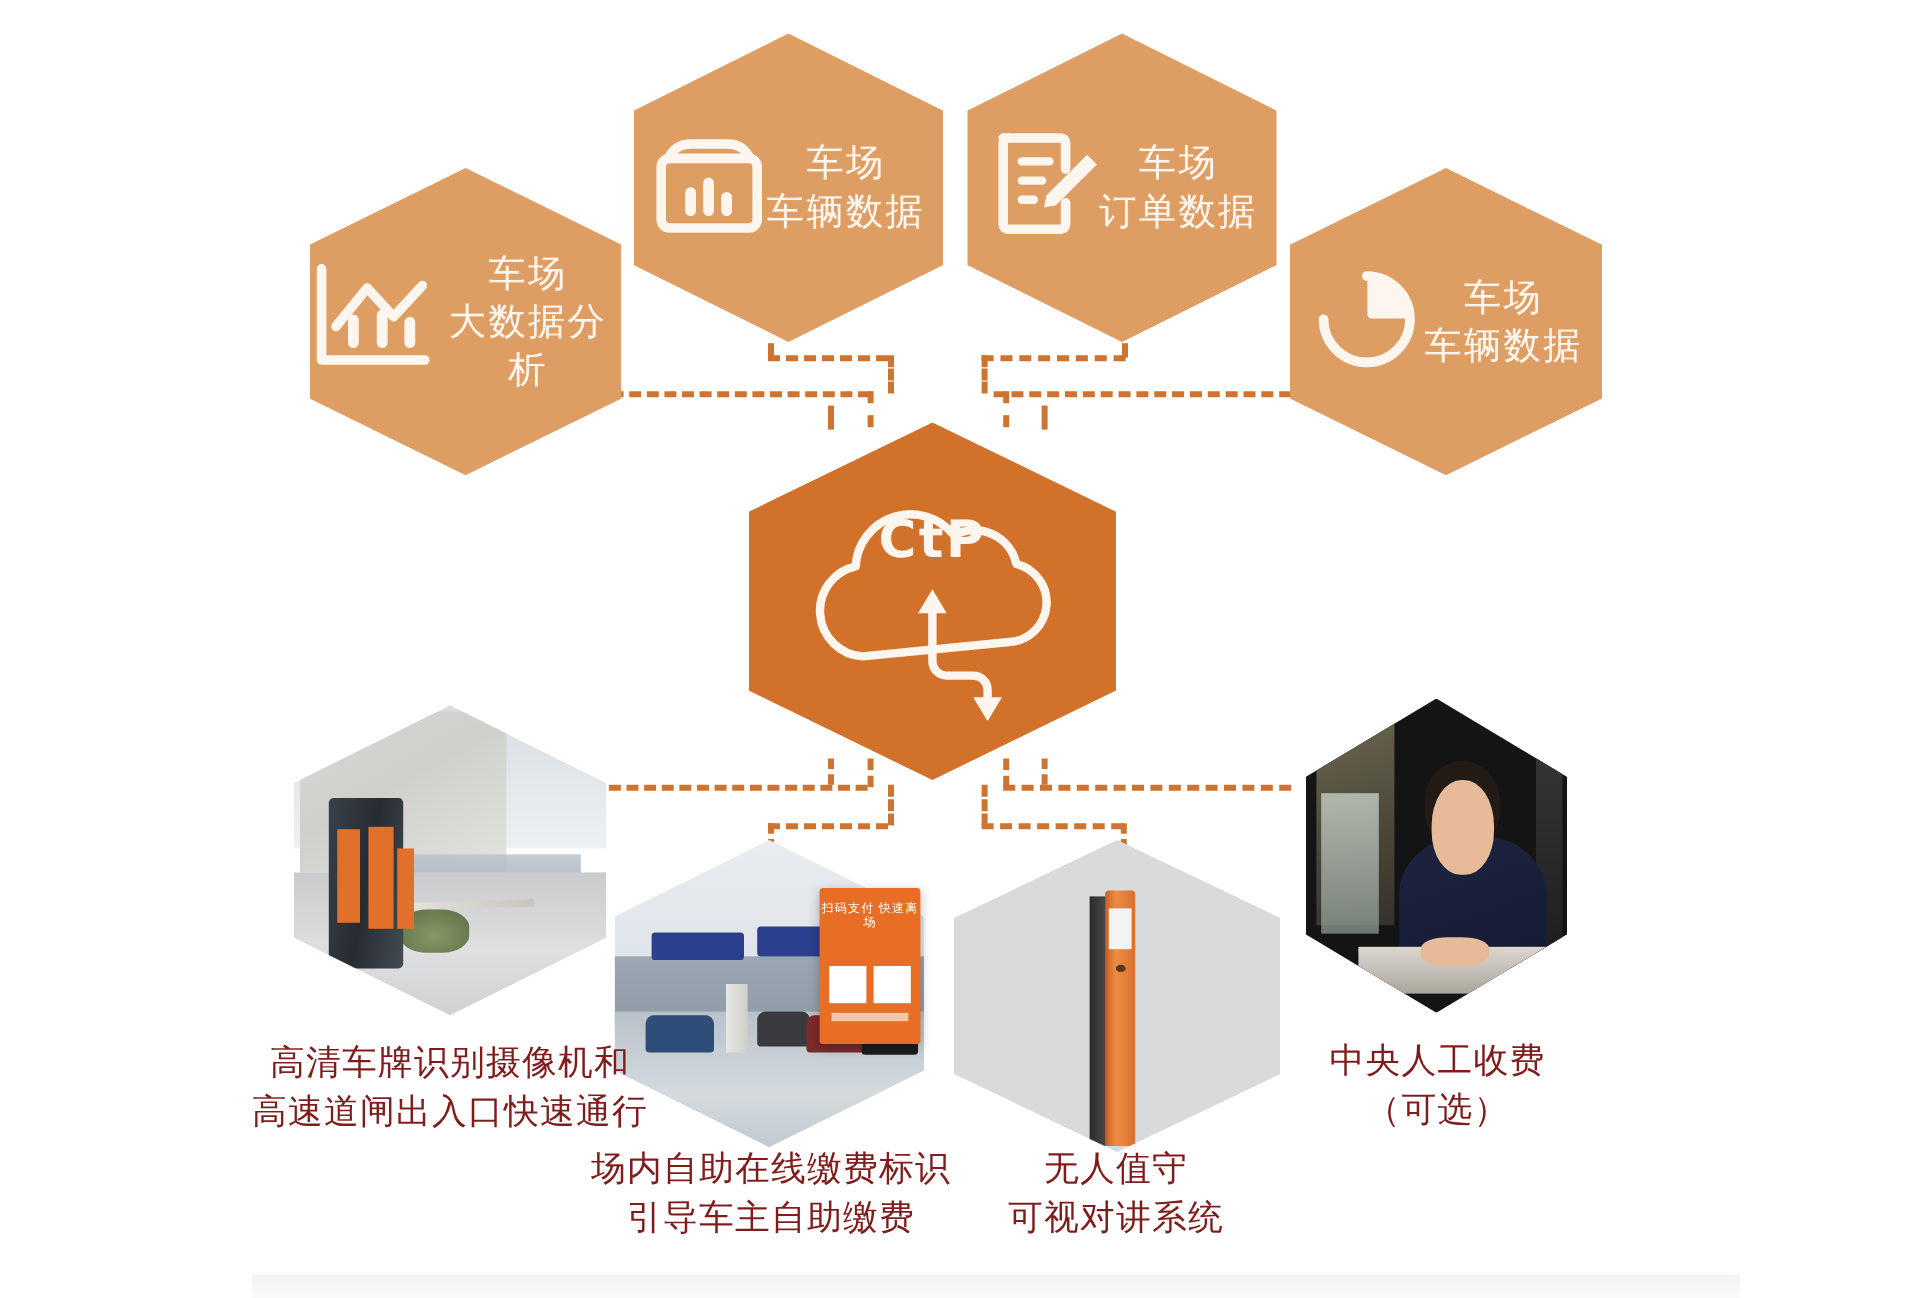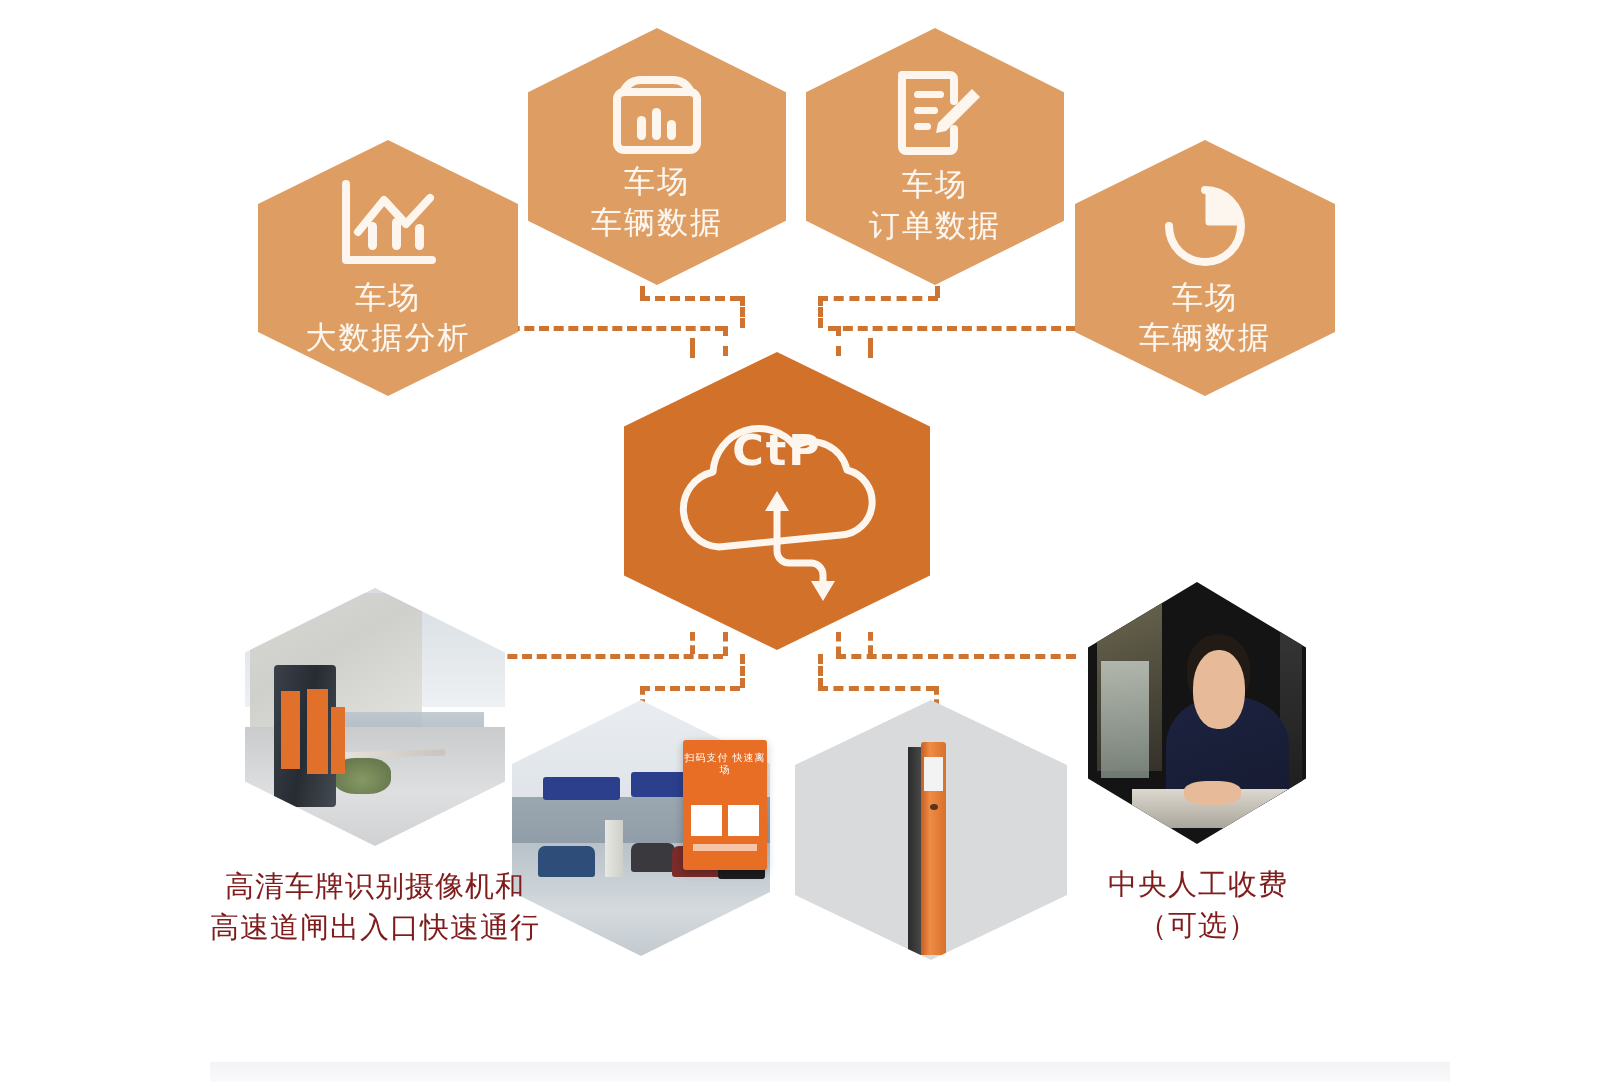--- a/index.html
+++ b/index.html
@@ -8,21 +8,21 @@
     background:#ffffff;
     font-family:"Liberation Sans","DejaVu Sans",sans-serif;
   }
   #stage{position:absolute;inset:0;}
 
   
   .hex{
     position:absolute;
     -webkit-clip-path:polygon(50% 0%,100% 25%,100% 75%,50% 100%,0% 75%,0% 25%);
     clip-path:polygon(50% 0%,100% 25%,100% 75%,50% 100%,0% 75%,0% 25%);
-    display:flex;flex-direction:column;align-items:center;justify-content:center;
+    display:flex;flex-direction:row;align-items:center;justify-content:center;
   }
   .hex-top{background:#DE9E63;}
   .hex-center{background:#D2712A;}
   .hex-photo{overflow:hidden;}
 
   .hex-icon{display:block;}
   .hex-label{
     color:#fdf6ef;text-align:center;line-height:1.30;
     font-size:31px;letter-spacing:2px;font-weight:400;
     text-shadow:0 0 1px rgba(255,255,255,.25);
@@ -292,19 +292,23 @@
       <div class="hair"></div>
       <div class="face"></div>
       <div class="counter"></div>
       <div class="hand"></div>
     </div>
   </div>
 
   <div class="caption" style="left:205px;top:866px;width:340px;">高清车牌识别摄像机和
 高速道闸出入口快速通行</div>
 
-
+  <div class="caption" style="left:470px;top:954px;width:345px;">场内自助在线缴费标识
+引导车主自助缴费</div>
+
+  <div class="caption" style="left:805px;top:954px;width:250px;">无人值守
+可视对讲系统</div>
 
   <div class="caption" style="left:1063px;top:864px;width:270px;">中央人工收费
 （可选）</div>
 
   <div class="bottom-band"></div>
 </div>
 
 </body></html>

